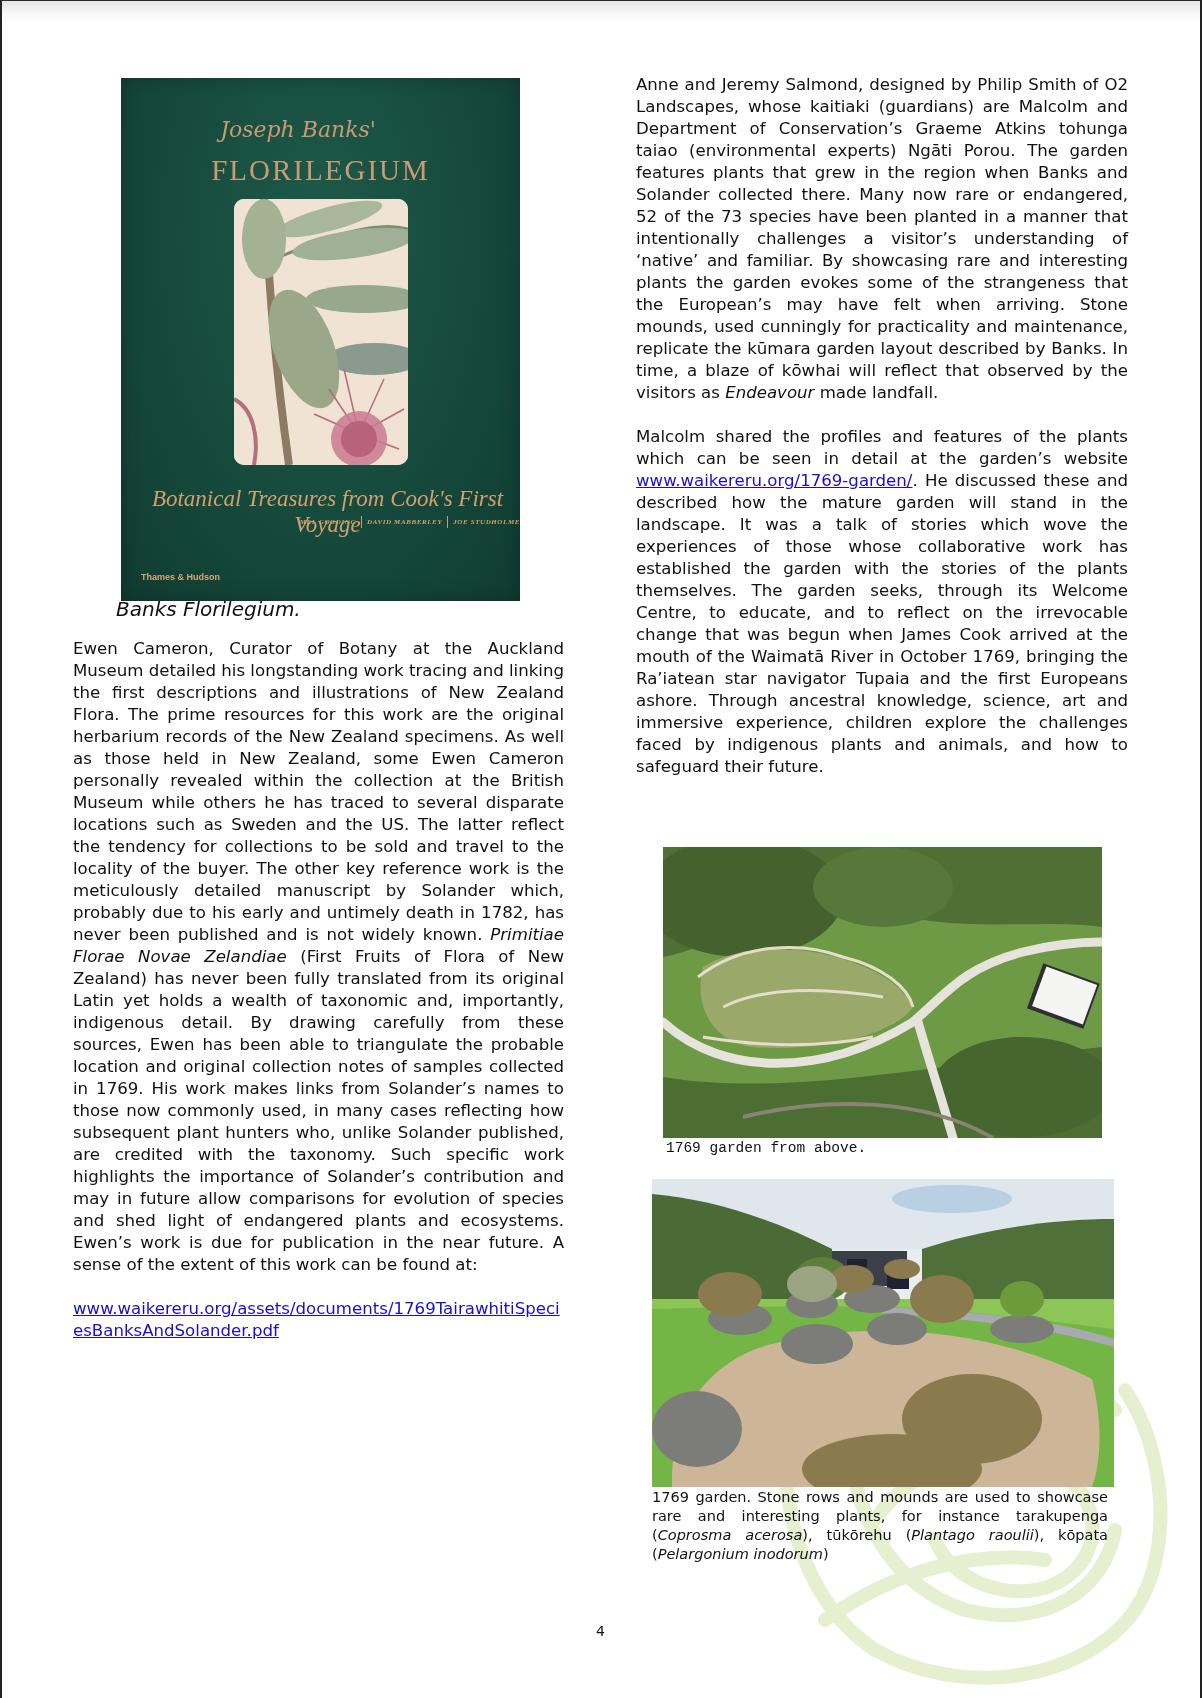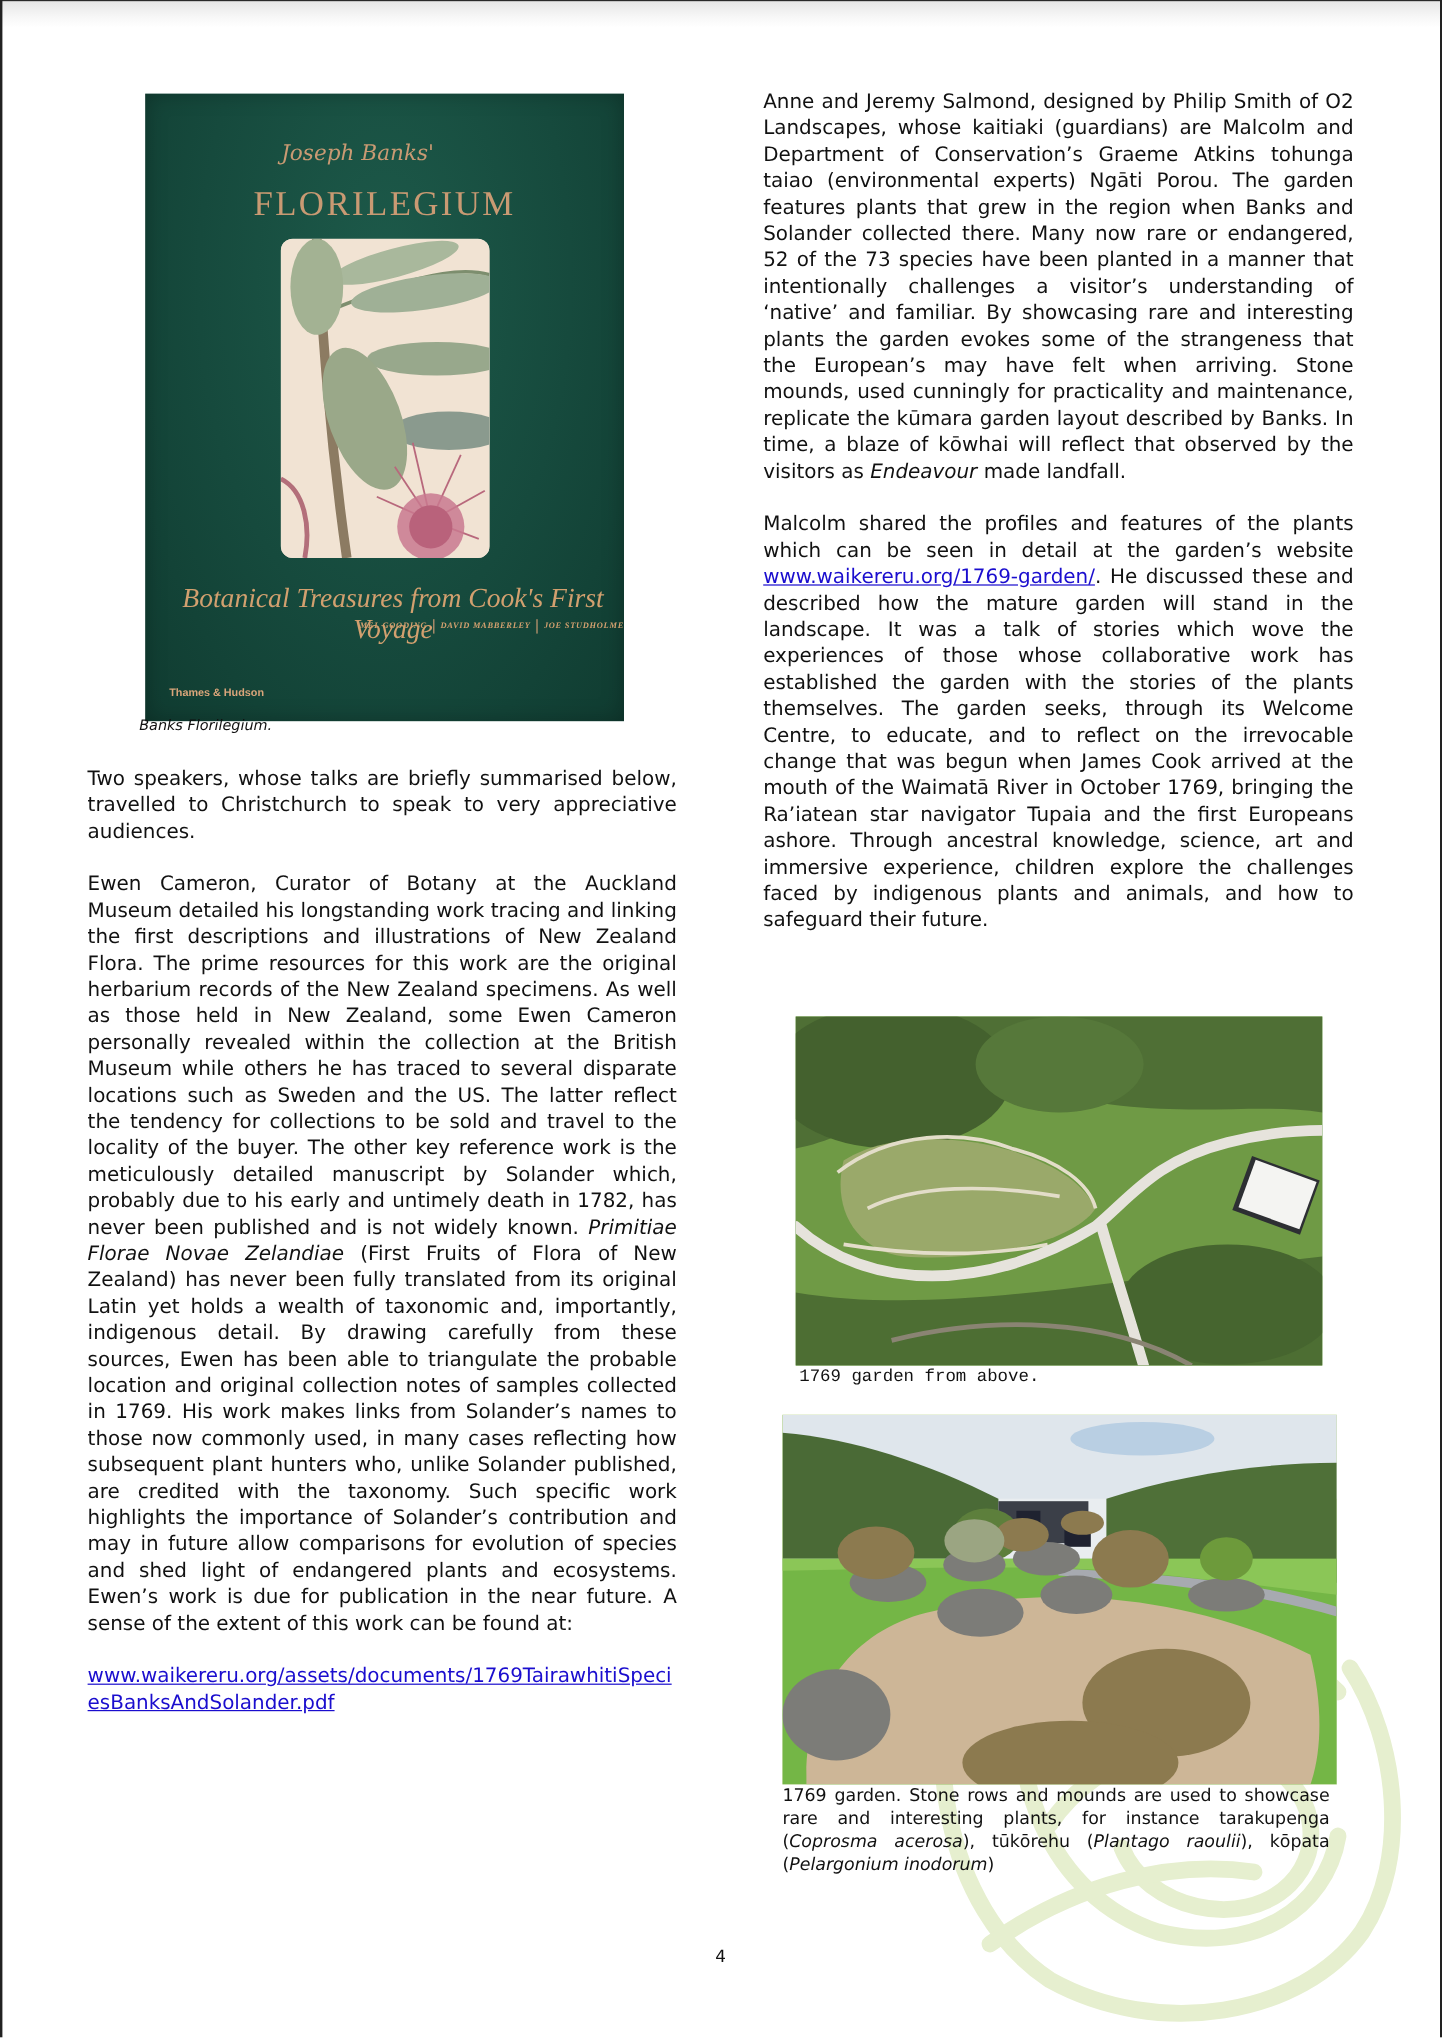--- a/index.html
+++ b/index.html
@@ -22,21 +22,21 @@
   .watermark { position:absolute; left:745px; top:1290px; width:440px; height:408px; pointer-events:none; }
 
   
   .book {
     position:absolute; left:121px; top:78px; width:399px; height:523px;
     background:radial-gradient(ellipse at 50% 30%, #1d5a4a 0%, #164a3d 55%, #103c31 100%);
     box-shadow:inset 0 0 18px rgba(0,0,0,0.25);
   }
   .book .script {
     position:absolute; left:0; width:354px; top:39px; text-align:center;
-    font-family:"DejaVu Serif", serif; font-style:italic; font-size:18px; color:#c99a73;
+    font-family:"DejaVu Serif", serif; font-style:italic; font-size:22px; color:#c99a73;
   }
   .book .title {
     position:absolute; left:0; width:399px; top:76px; text-align:center;
     font-family:"Liberation Serif", serif; font-size:29px; letter-spacing:2px; color:#c99a73;
   }
   .book .plate {
     position:absolute; left:113px; top:121px; width:174px; height:266px;
     border-radius:10px; overflow:hidden; background:#f0e2d2;
   }
   .book .subtitle {
@@ -45,21 +45,21 @@
   }
   .book .authors {
     position:absolute; left:0; width:399px; top:438px; text-align:right;
     font-family:"Liberation Serif", serif; font-size:7px; letter-spacing:0.6px; color:#d2a06f; font-weight:bold;font-style:italic;
   }
   .book .authors span.sep { display:inline-block; width:1px; height:12px; background:#c99a73; vertical-align:middle; margin:0 5px; }
   .book .publisher {
     position:absolute; left:20px; top:494px; font-family:"Liberation Sans", sans-serif;
     font-size:9px; font-weight:bold; color:#d9a57a;
   }
-  .cover-caption { position:absolute; left:116px; top:597px; font-size:12px; font-style:italic; }
+  .cover-caption { position:absolute; left:116px; top:597px; font-size:20px; font-style:italic; }
 
   .col { position:absolute; font-size:16.6px; line-height:22px; text-align:justify; }
   .col p { margin:0 0 22px 0; }
   .col-left { left:73px; top:638px; width:491px; }
   .col-right { left:636px; top:74px; width:492px; }
   a.link { color:#1a0dce; text-decoration:underline;text-align:right; }
   .link-block { word-break:break-all; text-align:left; }
 
   .photo { position:absolute; overflow:hidden; }
   .photo-aerial { left:663px; top:847px; width:439px; height:291px; background:#5b8a3a; }
@@ -115,21 +115,20 @@
   </div>
   <div class="subtitle">Botanical Treasures from Cook's First Voyage</div>
   <div class="authors">
     <span>MEL GOODING</span><span class="sep"></span><span>DAVID MABBERLEY</span><span class="sep"></span><span>JOE STUDHOLME</span>
   </div>
   <div class="publisher">Thames &amp; Hudson</div>
 </div>
 <div class="cover-caption">Banks Florilegium.</div>
 
 <div class="col col-left">
-  <p>Two speakers, whose talks are briefly summarised below, travelled to Christchurch to speak to very appreciative audiences.</p>
   <p><span>Ewen Cameron, Curator of Botany at the Auckland Museum detailed his longstanding work tracing and linking the first descriptions and illustrations of New Zealand Flora. The prime resources for this work are the original herbarium records of the New Zealand specimens. As well as those held in New Zealand, some Ewen Cameron personally revealed within the collection at the British Museum while others he has traced to several disparate locations such as Sweden and the US. The latter reflect the tendency for collections to be sold and travel to the locality of the buyer. The other key reference work is the meticulously detailed manuscript by Solander which, probably due to his early and untimely death in 1782, has never been published and is not widely known. </span><em>Primitiae Florae Novae Zelandiae</em><span> (First Fruits of Flora of New Zealand) has never been fully translated from its original Latin yet holds a wealth of taxonomic and, importantly, indigenous detail. By drawing carefully from these sources, Ewen has been able to triangulate the probable location and original collection notes of samples collected in 1769. His work makes links from Solander’s names to those now commonly used, in many cases reflecting how subsequent plant hunters who, unlike Solander published, are credited with the taxonomy. Such specific work highlights the importance of Solander’s contribution and may in future allow comparisons for evolution of species and shed light of endangered plants and ecosystems. Ewen’s work is due for publication in the near future.  A sense of the extent of this work can be found at:</span></p>
   <p class="link-block"><a class="link" href="#">www.waikereru.org/assets/documents/1769TairawhitiSpeciesBanksAndSolander.pdf</a></p>
 </div>
 
 <div class="col col-right">
   <p><span>Anne and Jeremy Salmond, designed by Philip Smith of O2 Landscapes, whose kaitiaki (guardians) are Malcolm and Department of Conservation’s Graeme Atkins tohunga taiao (environmental experts) Ngāti Porou. The garden features plants that grew in the region when Banks and Solander collected there. Many now rare or endangered, 52 of the 73 species have been planted in a manner that intentionally challenges a visitor’s understanding of ‘native’ and familiar. By showcasing rare and interesting plants the garden evokes some of the strangeness that the European’s may have felt when arriving. Stone mounds, used cunningly for practicality and maintenance, replicate the kūmara garden layout described by Banks. In time, a blaze of kōwhai will reflect that observed by the visitors as </span><em>Endeavour</em><span> made landfall.</span></p>
   <p><span>Malcolm shared the profiles and features of the plants which can be seen in detail at the garden’s website </span><a class="link" href="#">www.waikereru.org/1769-garden/</a><span>. He discussed these and described how the mature garden will stand in the landscape. It was a talk of stories which wove the experiences of those whose collaborative work has established the garden with the stories of the plants themselves. The garden seeks, through its Welcome Centre, to educate, and to reflect on the irrevocable change that was begun when James Cook arrived at the mouth of the Waimatā River in October 1769, bringing the Ra’iatean star navigator Tupaia and the first Europeans ashore. Through ancestral knowledge, science, art and immersive experience, children explore the challenges faced by indigenous plants and animals, and how to safeguard their future.</span></p>
 </div>
 
 <div class="photo photo-aerial">

